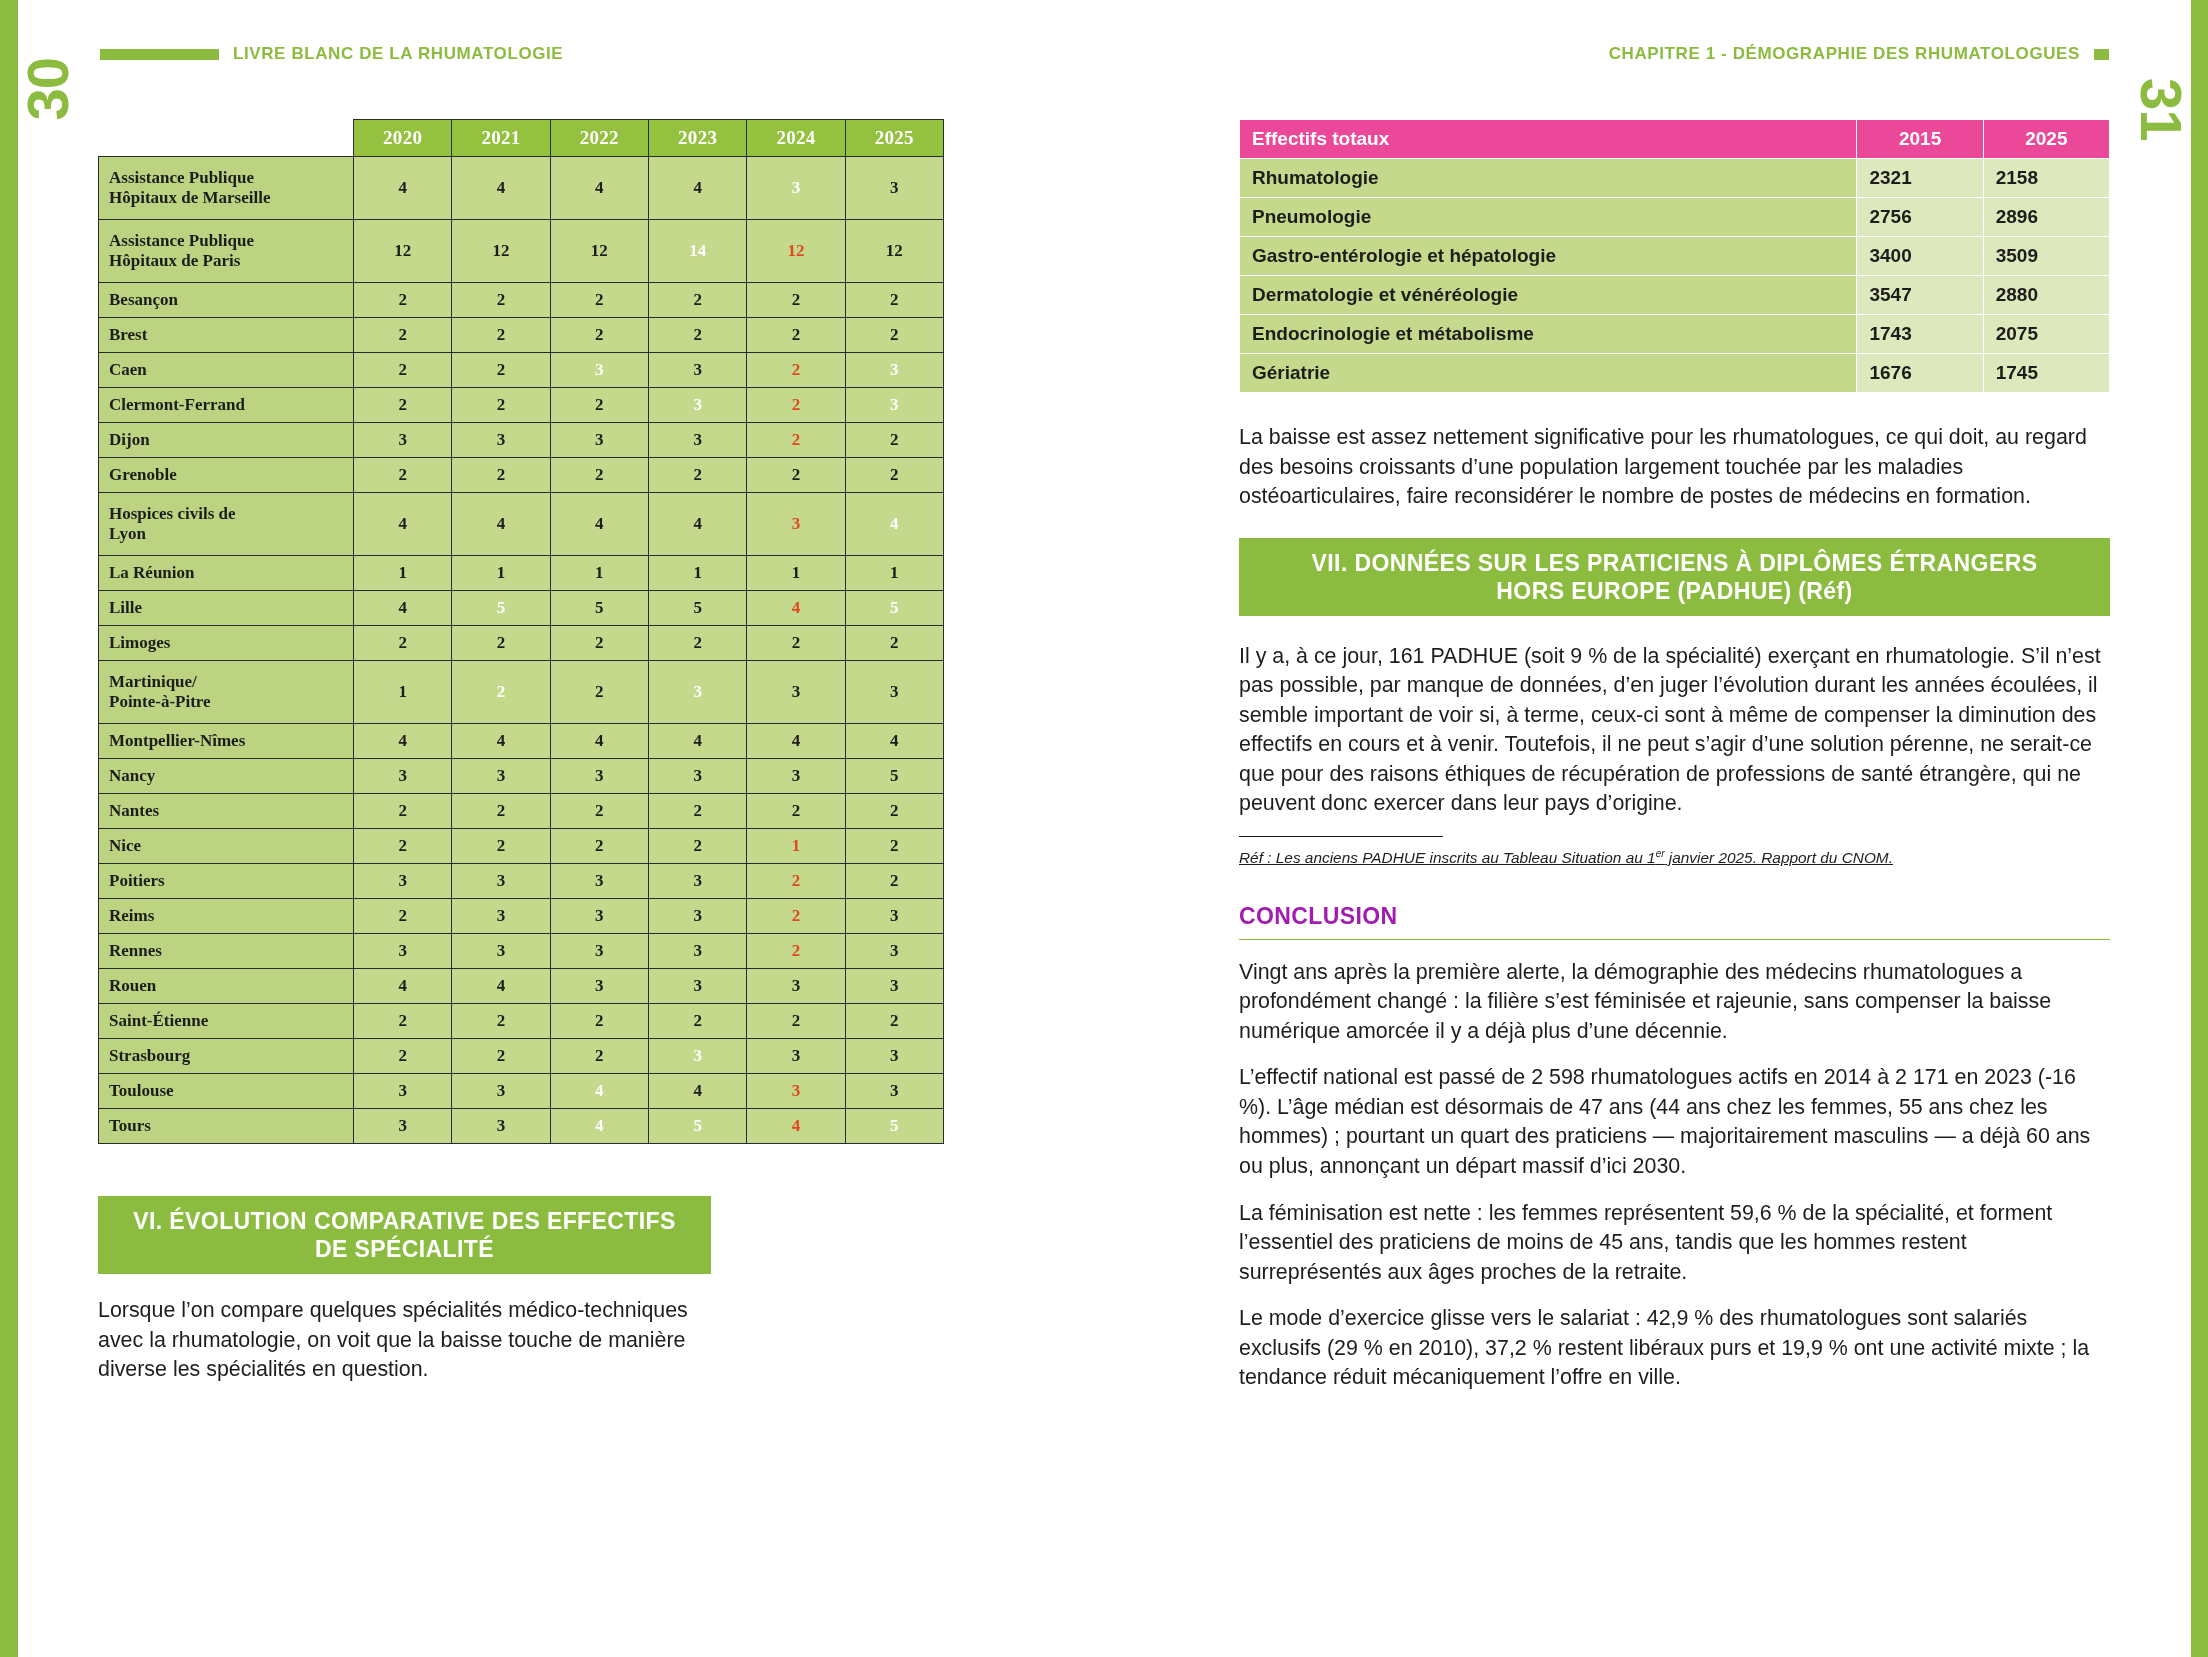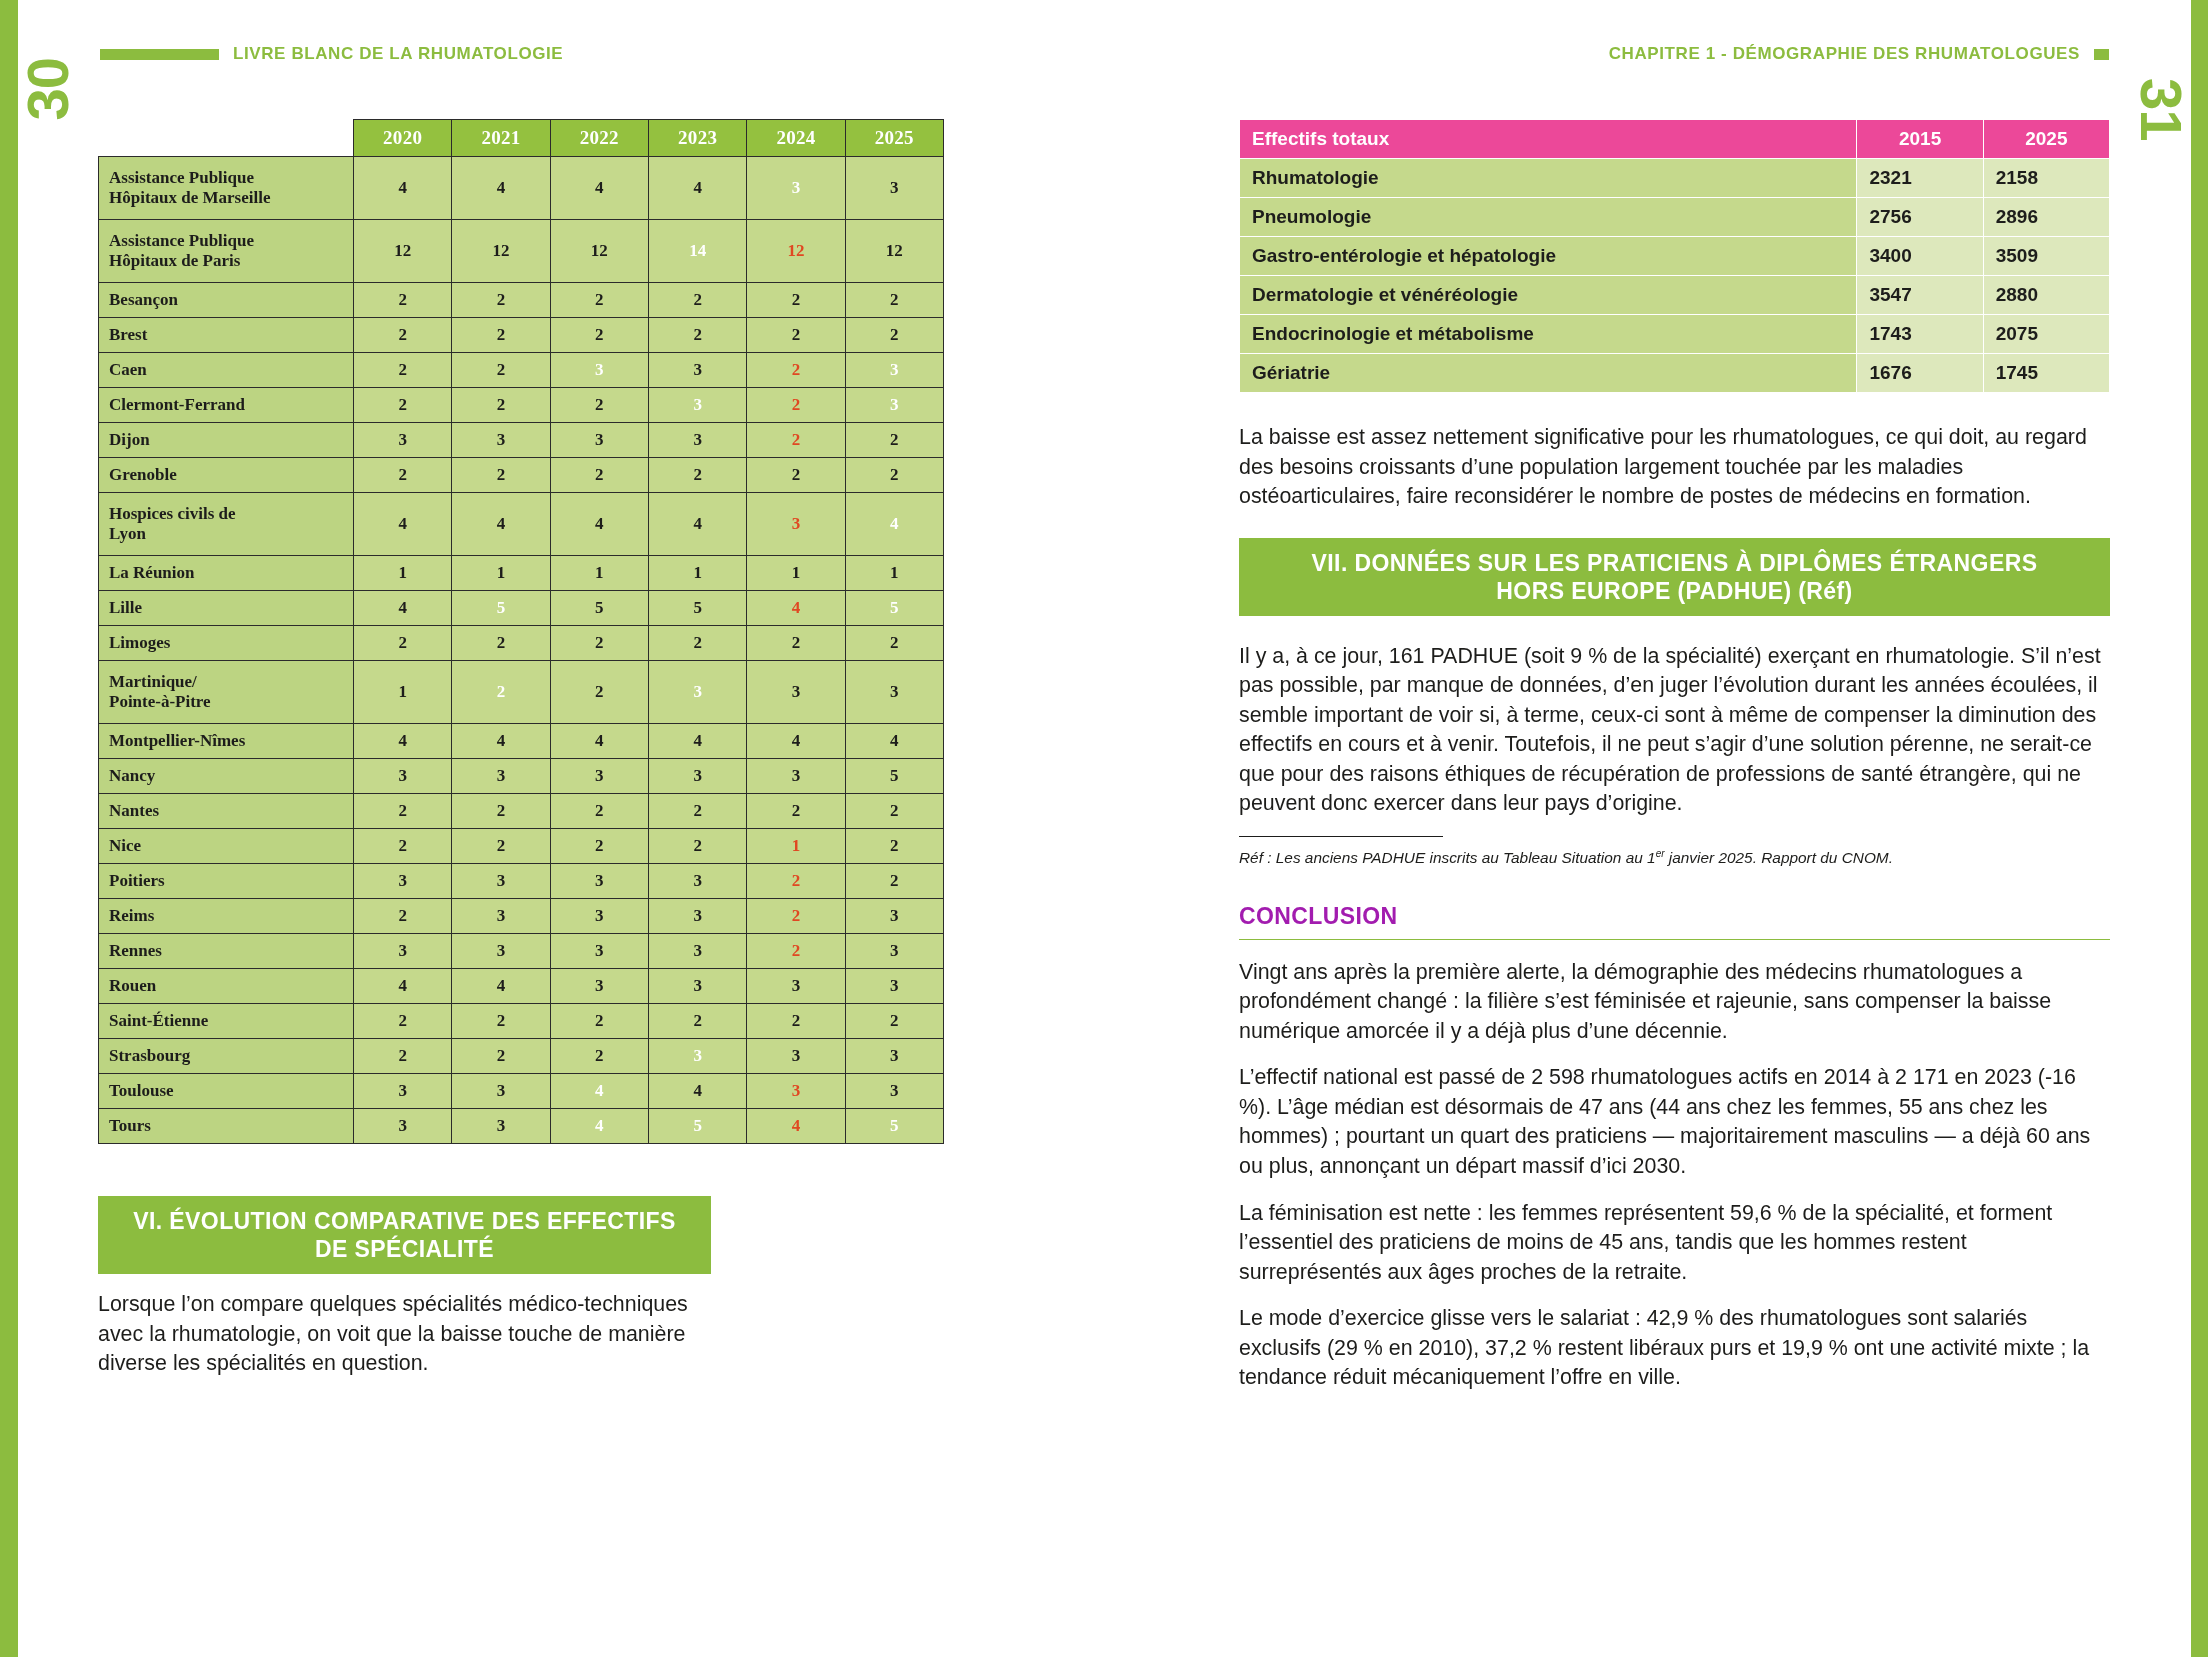--- a/index.html
+++ b/index.html
@@ -119,21 +119,21 @@
   
   .body-text{
     font-size:21.4px;
     line-height:1.38;
     color:#1d1d1b;
     text-align:left;
   }
   .body-text p{margin:0 0 17px 0;}
   .ref-note{
     font-size:15.4px;font-style:italic;color:#1d1d1b;
-    line-height:1.35;margin-top:6px;
+    line-height:1.35;margin-top:6px;text-decoration:underline;
   }
   .rule{
     border:0;border-top:1.4px solid #1d1d1b;
     width:204px;margin:14px 0 10px 0;
   }
   .conclusion-title{
     color:#a21caf;font-weight:bold;font-size:23px;letter-spacing:0.4px;
     padding-bottom:9px;
   }
   .conclusion-rule{
@@ -402,21 +402,21 @@
             <td><span class="v-down">4</span></td>
             <td><span class="v-up">5</span></td>
           </tr>
         </tbody>
     </table>
 
     <div style="height:52px"></div>
 
     <div class="section-bar center" style="width:577px;">VI. ÉVOLUTION COMPARATIVE DES EFFECTIFS DE SPÉCIALITÉ</div>
 
-    <div class="body-text" style="margin-top:16px;width:597px;">
+    <div class="body-text" style="margin-top:22px;width:597px;">
       <p>Lorsque l’on compare quelques spécialités médico-techniques avec la rhumatologie, on voit que la baisse touche de manière diverse les spécialités en question.</p>
     </div>
   </div>
 
   <div class="col-right">
 
     <table class="eff-table">
       <thead>
         <tr id="eff-head-row">
             <th class="lbl">Effectifs totaux</th>

